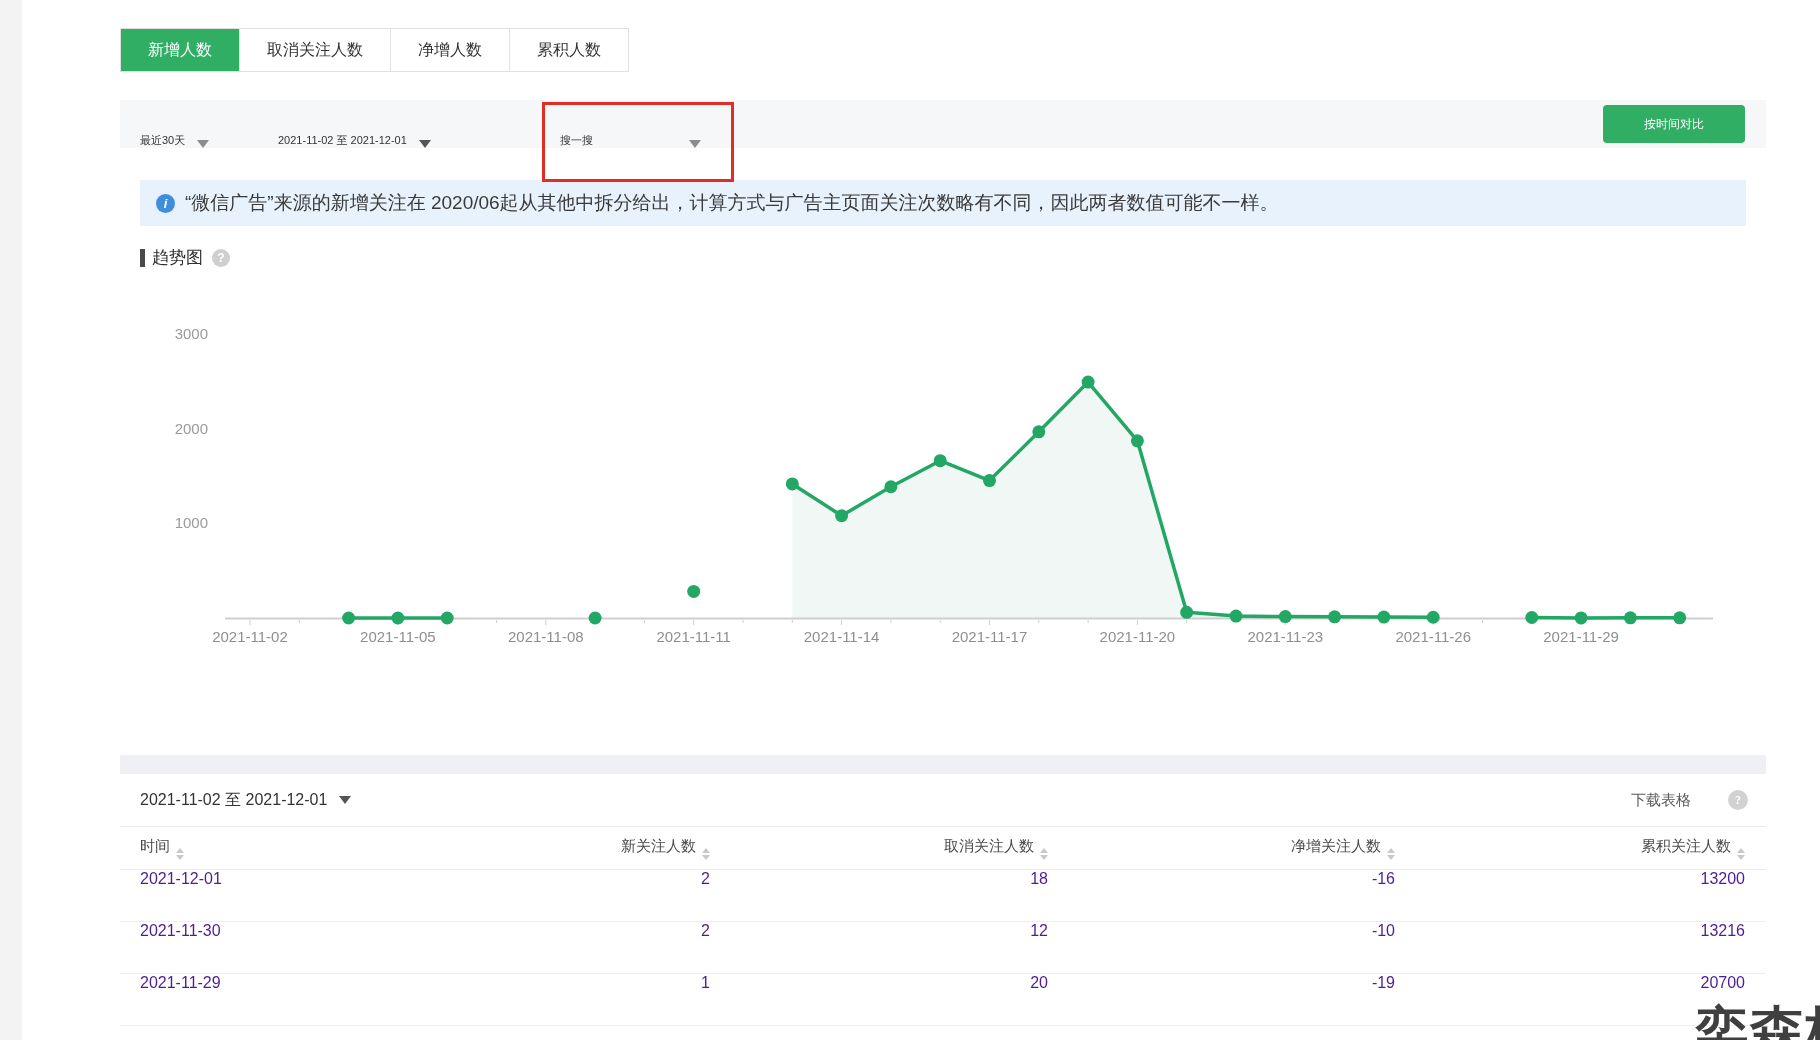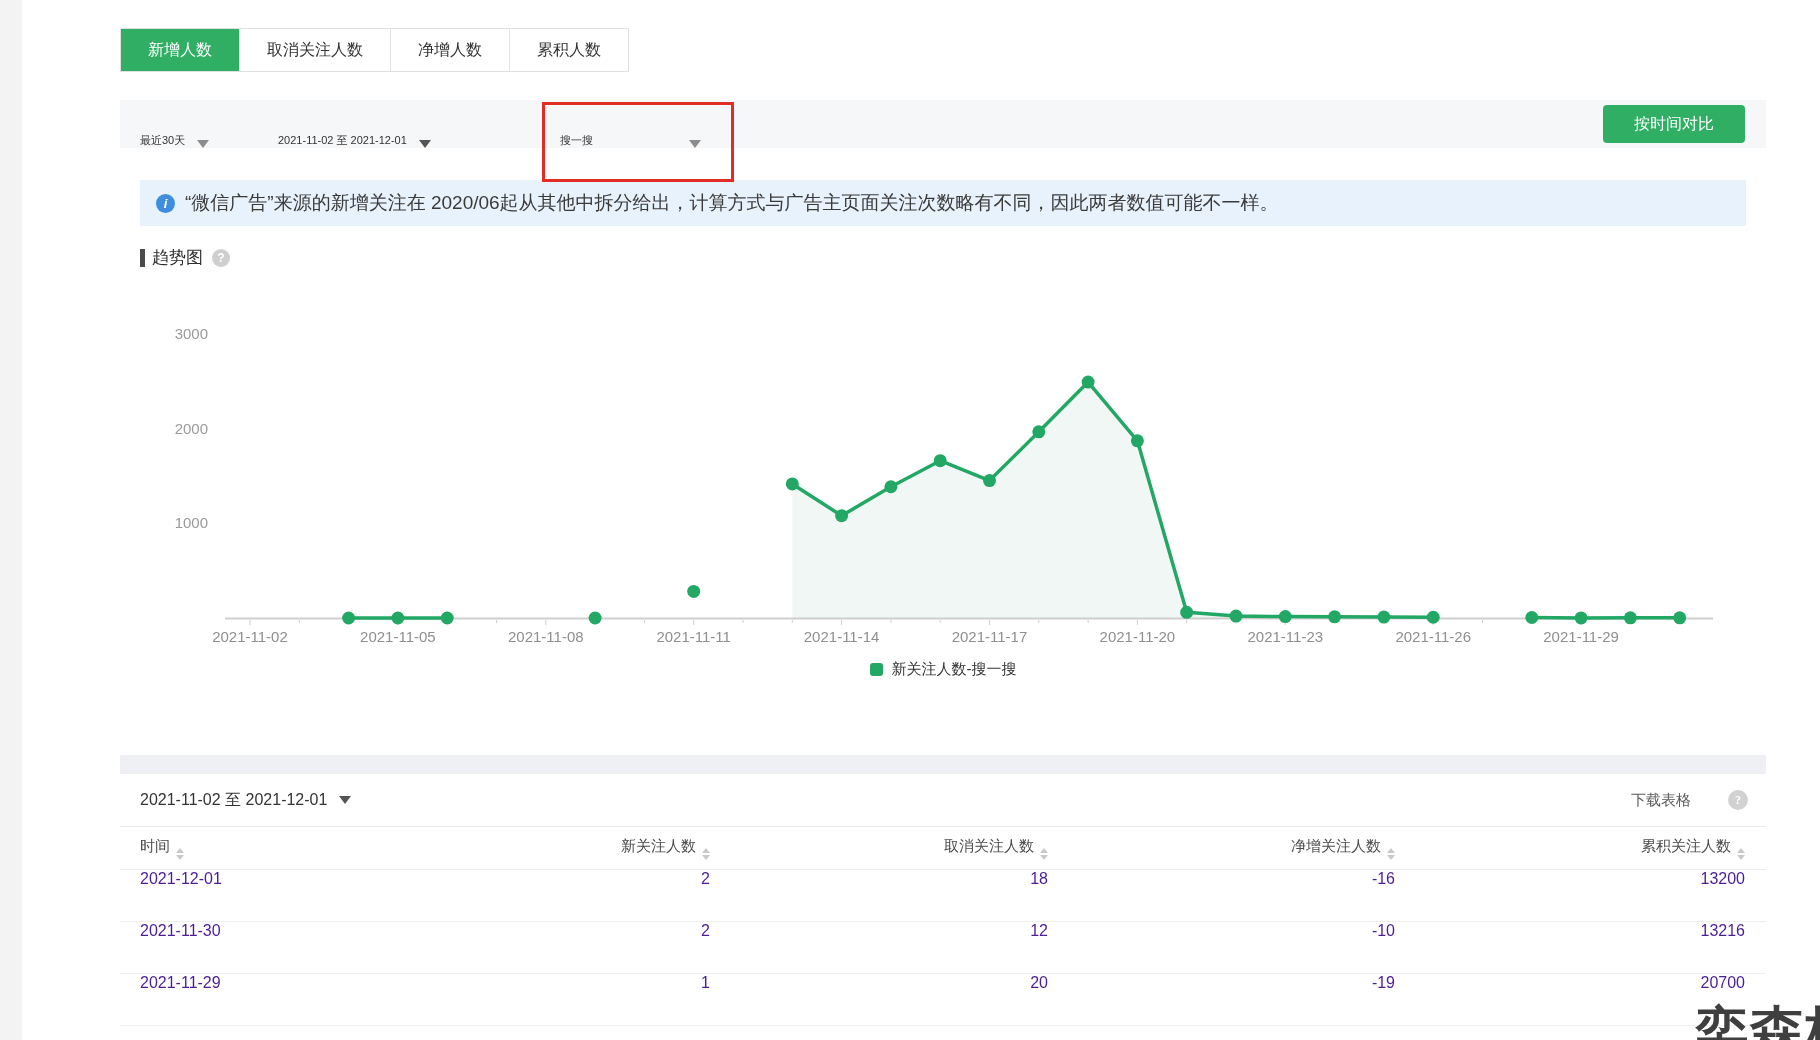--- a/index.html
+++ b/index.html
@@ -15,21 +15,21 @@
 
   
   .filterband{position:absolute;left:120px;top:100px;width:1646px;height:48px;background:#f6f7f9;}
   .f-item{position:absolute;top:0;height:48px;display:flex;align-items:flex-end;font-size:11px;color:#333;}
   .f-range{left:20px;}
   .f-date{left:158px;}
   .f-channel{left:440px;}
   .caret{width:0;height:0;border-left:6px solid transparent;border-right:6px solid transparent;border-top:8px solid #8c8c8c;margin-left:12px;}
   .caret.dark{border-top-color:#555;}
   .redbox{position:absolute;left:422px;top:2px;width:186px;height:74px;border:3px solid #e02e24;z-index:6;pointer-events:none;}
-  .compare-btn{position:absolute;left:1483px;top:5px;width:142px;height:38px;background:#2fae64;color:#fff;border:none;border-radius:4px;font-size:16px;font-family:inherit;cursor:pointer;}
+  .compare-btn{position:absolute;left:1483px;top:5px;width:142px;height:38px;background:#2fae64;color:#fff;border:none;border-radius:4px;font-size:12px;font-family:inherit;cursor:pointer;}
 
   
   .notice{position:absolute;left:140px;top:180px;width:1606px;height:46px;background:#e8f2fc;display:flex;align-items:center;}
   .info-icon{display:inline-flex;width:19px;height:19px;border-radius:50%;background:#3e8edd;color:#fff;font-size:13px;font-weight:bold;align-items:center;justify-content:center;margin:0 10px 0 16px;font-style:italic;flex:none;}
   .notice-text{font-size:19px;color:#3a3a3a;}
 
   
   .trend-header{position:absolute;left:140px;top:246px;display:flex;align-items:center;}
   .tbar{width:5px;height:18px;background:#4a4a4a;margin-right:7px;}
   .trend-title{font-size:17px;color:#2e2e2e;}
@@ -176,24 +176,20 @@
       <circle cx="1263.8999999999999" cy="347.0525" r="6.5" fill="#22a765"></circle>
       <circle cx="1313.1999999999998" cy="347.242" r="6.5" fill="#22a765"></circle>
       <polygon points="1411.8,348 1411.8,347.52625 1461.1,347.90525 1510.3999999999999,347.8105 1559.6999999999998,347.8105 1559.6999999999998,348" fill="rgba(150,190,170,0.13)" stroke="none"></polygon>
       <polyline points="1411.8,347.52625 1461.1,347.90525 1510.3999999999999,347.8105 1559.6999999999998,347.8105" fill="none" stroke="#22a765" stroke-width="3.5" stroke-linejoin="round" stroke-linecap="round"></polyline>
       <circle cx="1411.8" cy="347.52625" r="6.5" fill="#22a765"></circle>
       <circle cx="1461.1" cy="347.90525" r="6.5" fill="#22a765"></circle>
       <circle cx="1510.3999999999999" cy="347.8105" r="6.5" fill="#22a765"></circle>
       <circle cx="1559.6999999999998" cy="347.8105" r="6.5" fill="#22a765"></circle>
     </svg>
 
-  <div class="legend">
-    <span class="legend-dot"></span>
-    <span class="legend-label">新关注人数-搜一搜</span>
-  </div>
 
   <div class="gap-band"></div>
 
   <div class="table-card">
     <div class="t-head">
       <div class="t-date">
         <span>2021-11-02 至 2021-12-01</span>
         <span class="caret dark"></span>
       </div>
       <div class="t-right">

